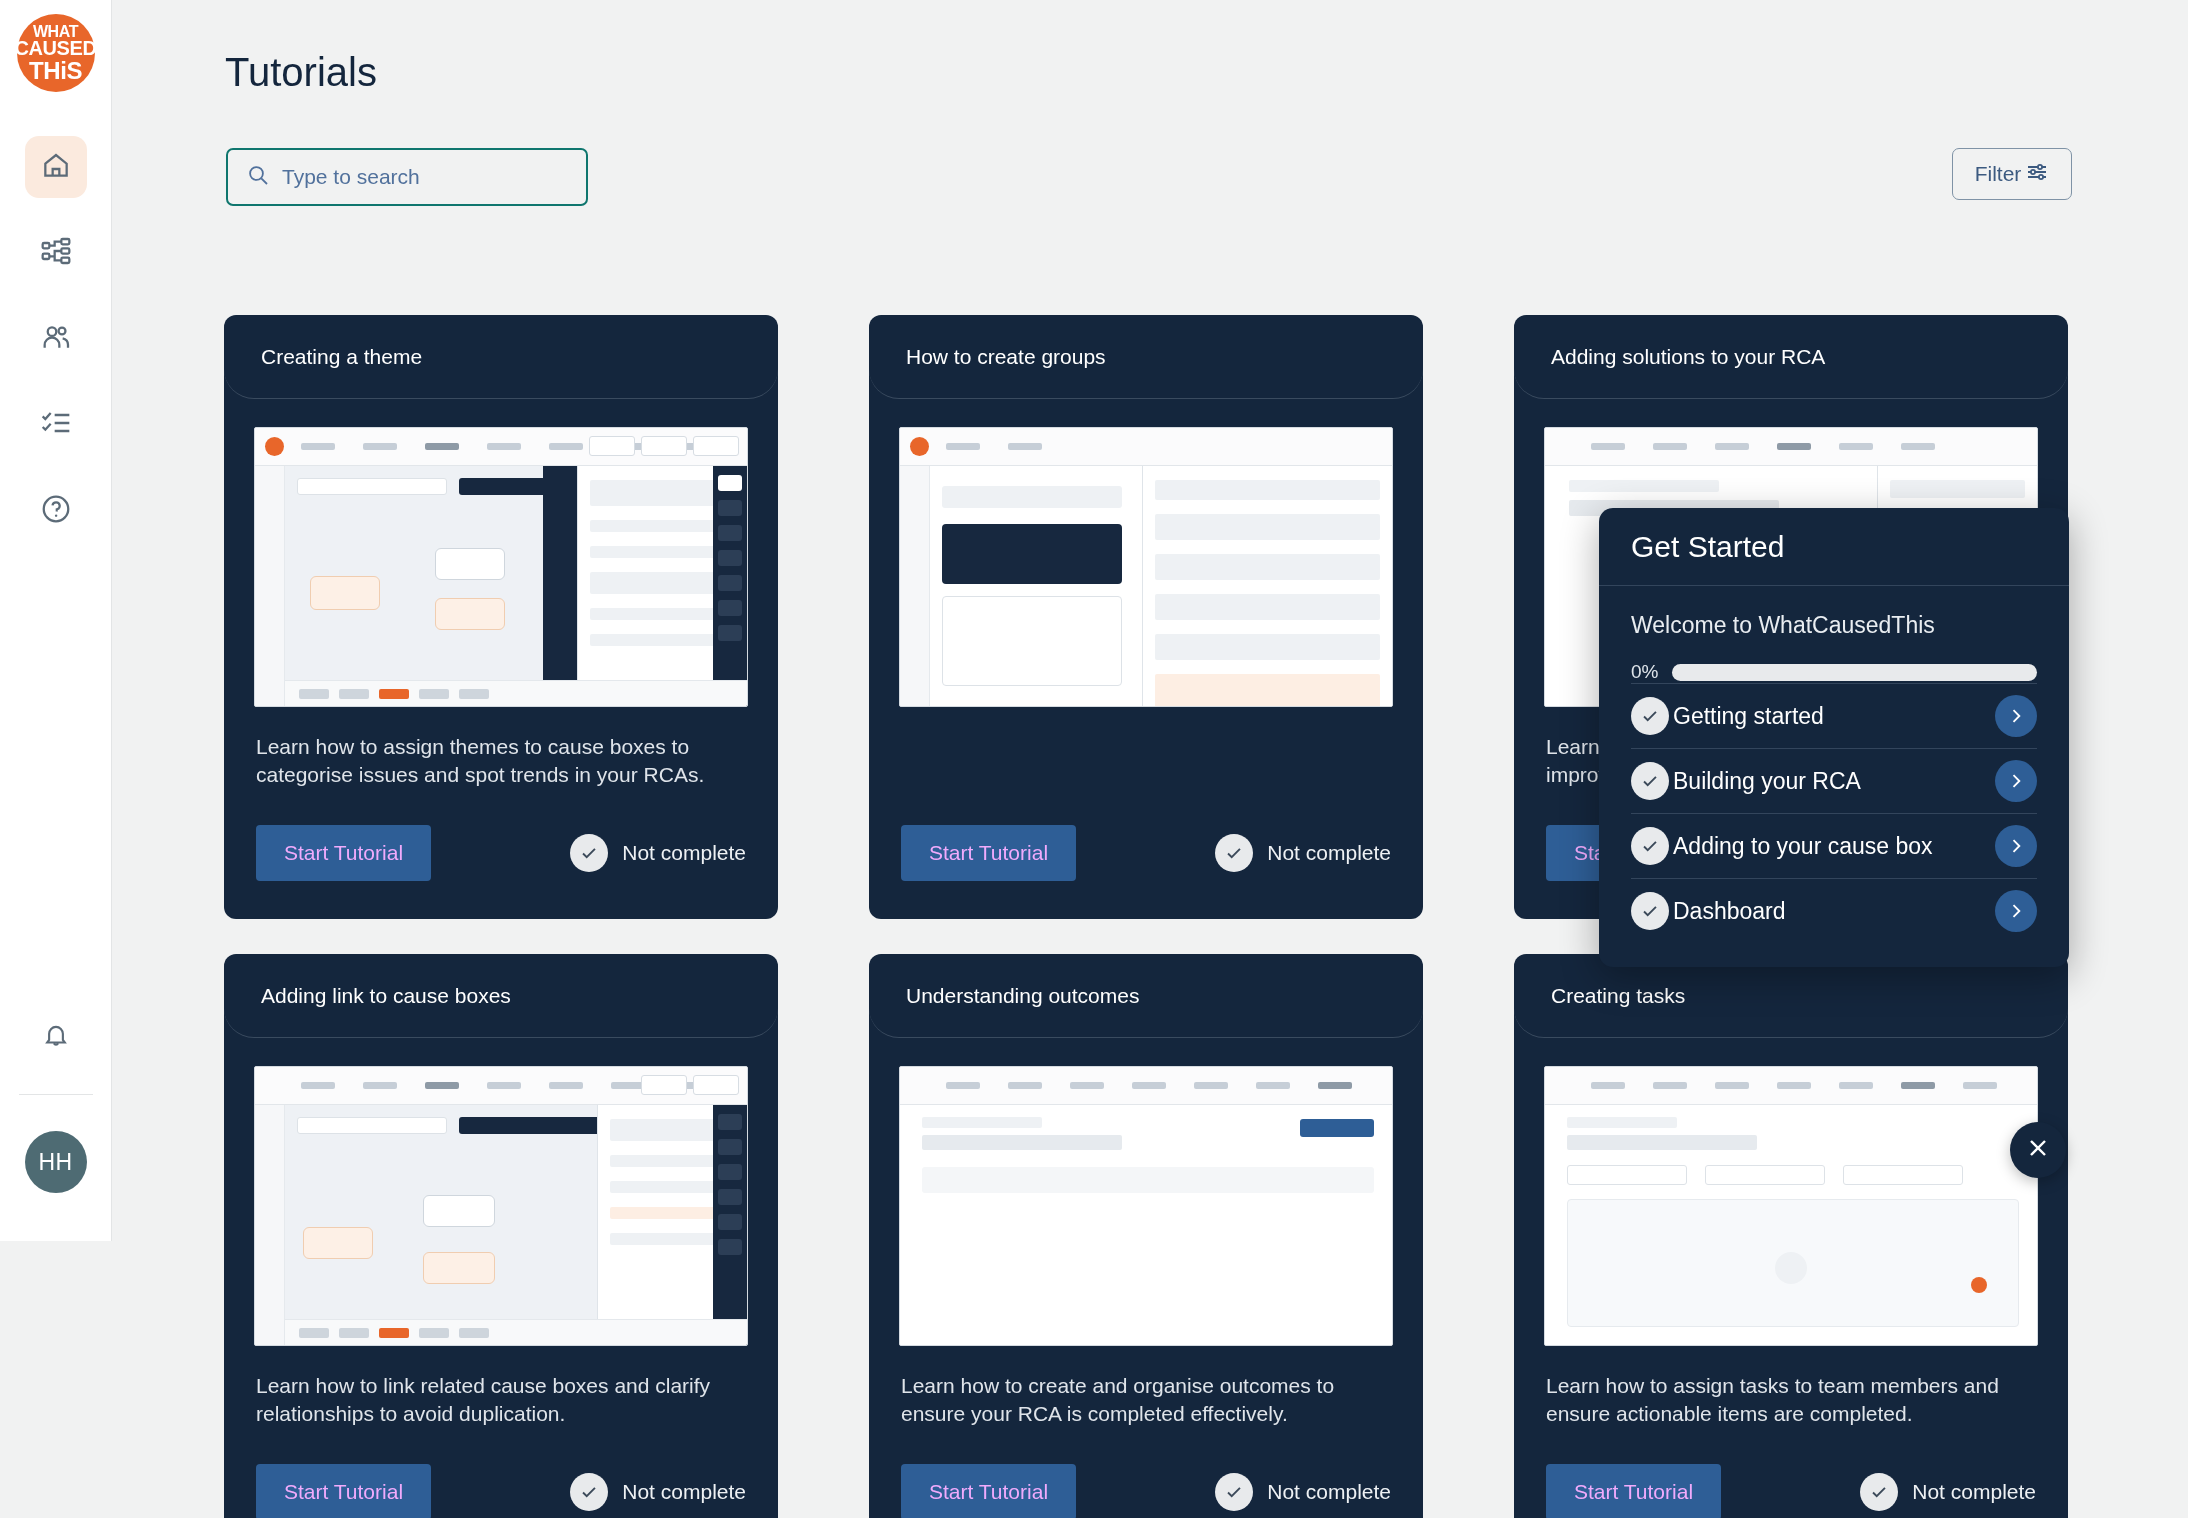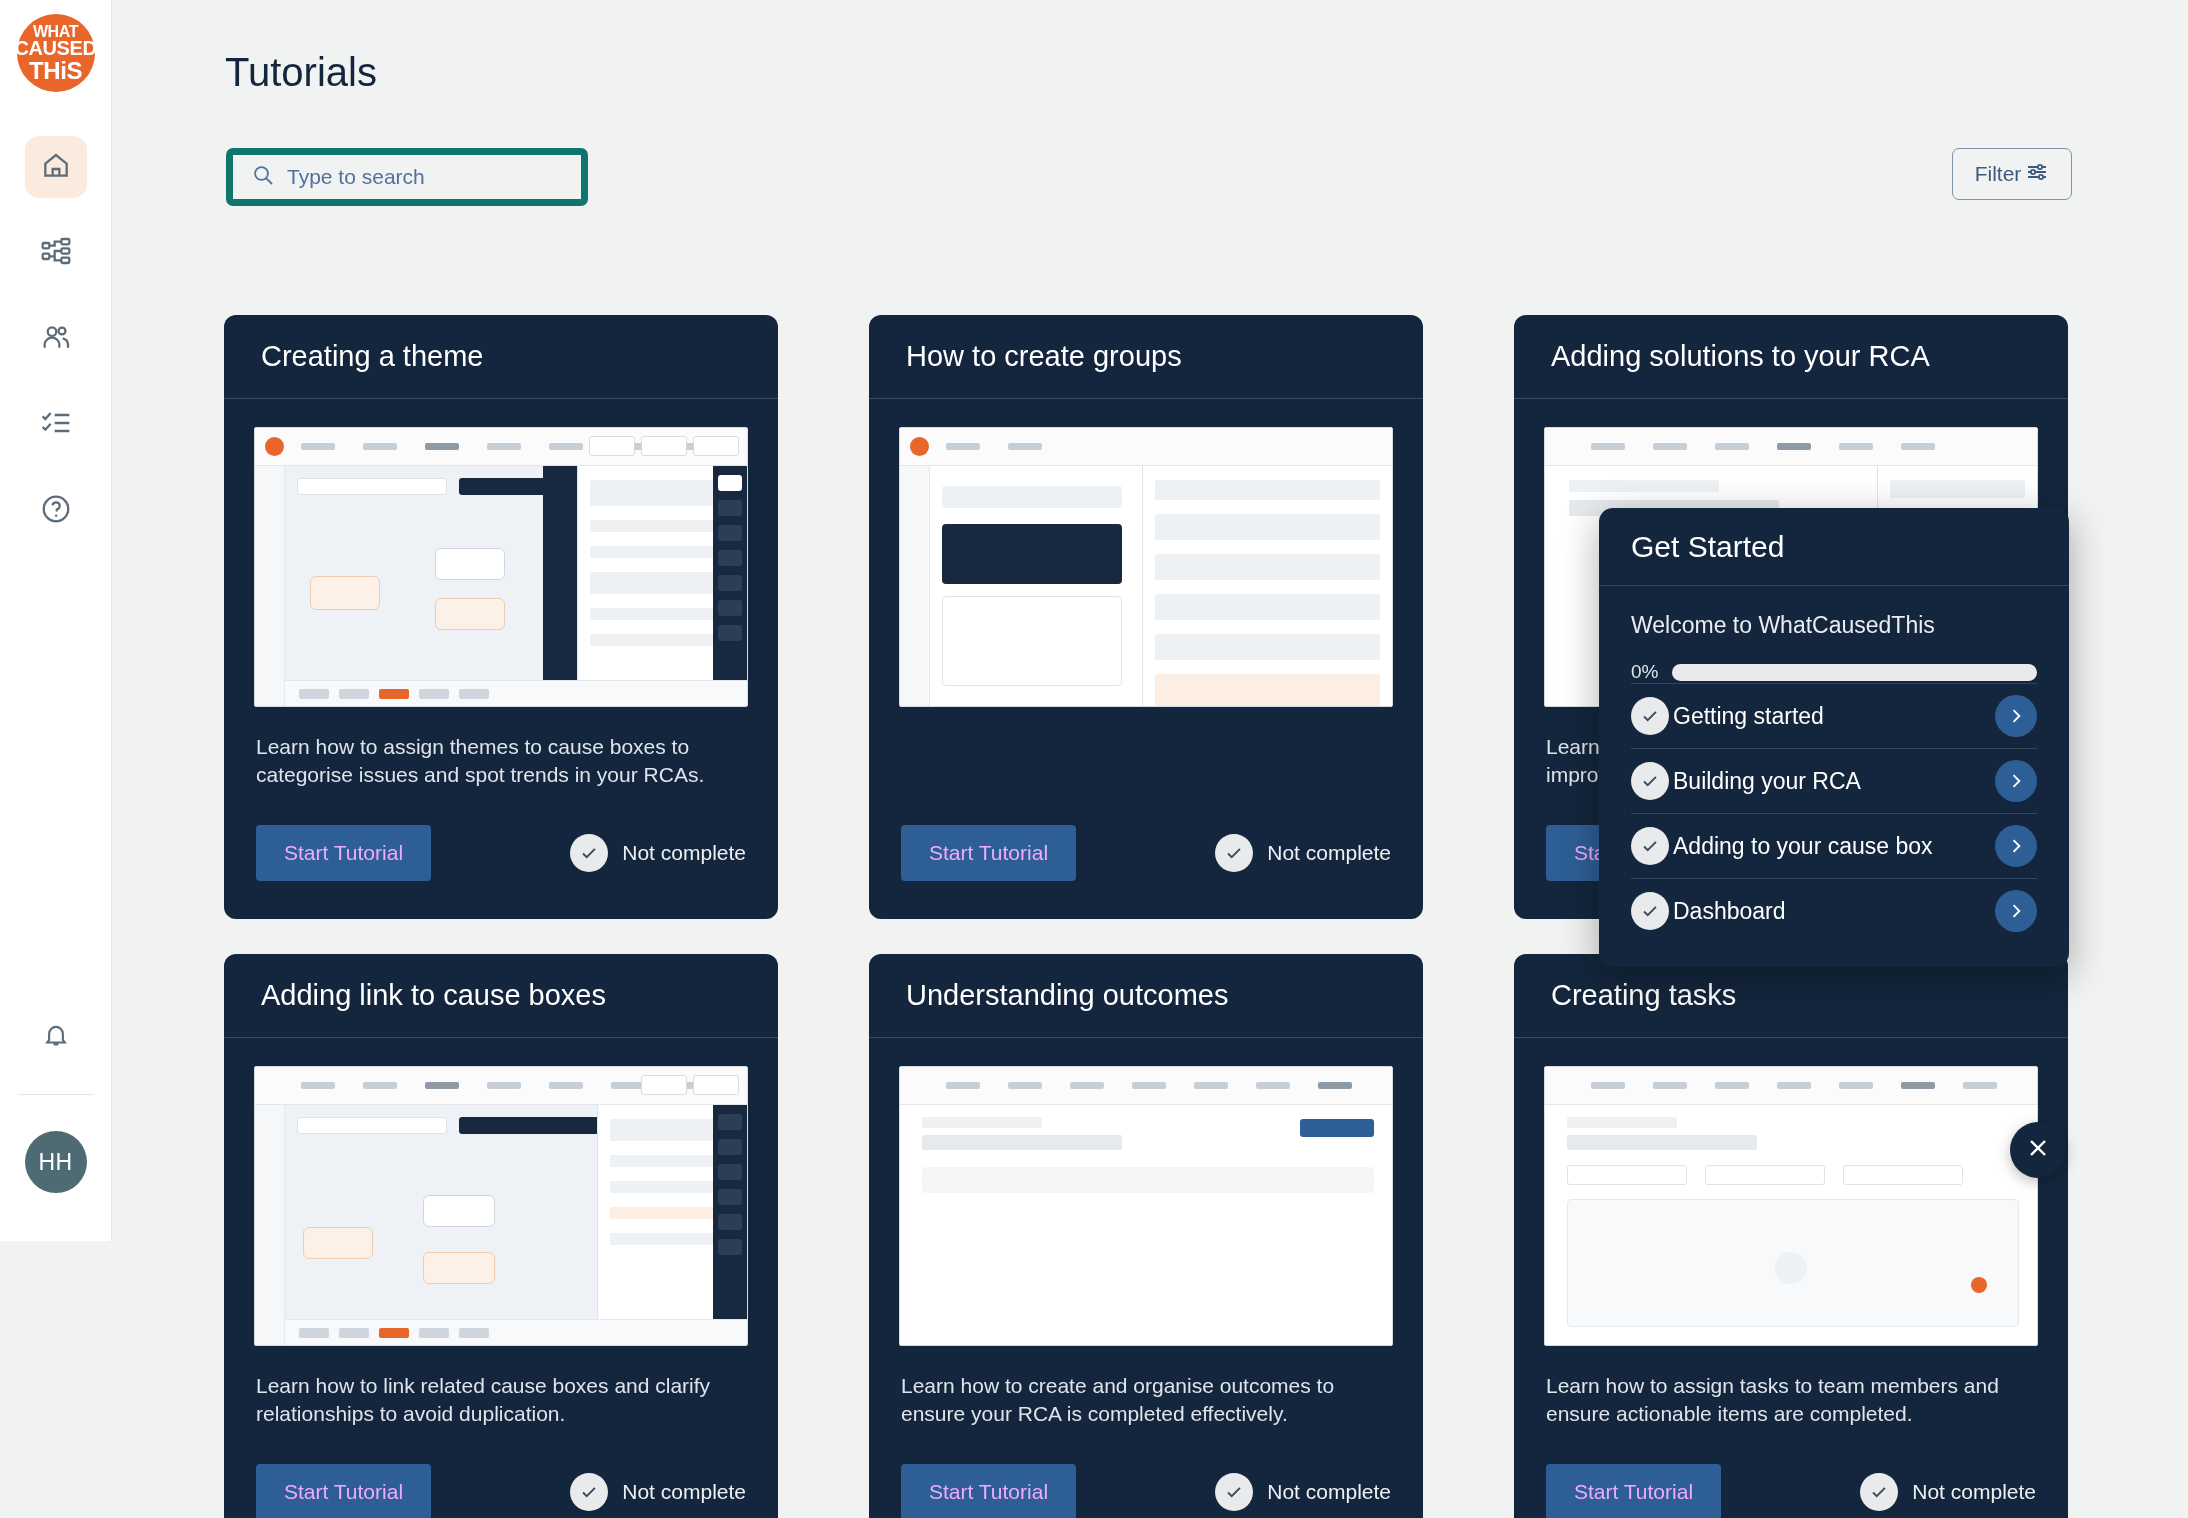--- a/index.html
+++ b/index.html
@@ -48,21 +48,21 @@
   }
 
   
   #page-title {
     position: absolute; left: 225px; top: 50px;
     font-size: 40px; color: #14263d; font-weight: 400;
   }
   #search-box {
     position: absolute; left: 226px; top: 148px;
     width: 362px; height: 58px;
-    border: 7px solid #0f766e; border-radius: 7px;
+    border: 2px solid #0f766e; border-radius: 7px;
     background: #f1f2f2;
     display: flex; align-items: center; padding: 0 18px; gap: 12px;
   }
   #search-box input {
     border: 0; background: transparent; outline: none;
     font-size: 21px; color: #3c5a80; width: 100%;
     font-family: "Liberation Sans", sans-serif;
   }
   #search-box input::placeholder { color: #51719c; }
   #filter-btn {
@@ -85,21 +85,21 @@
     width: 554px; height: 604px;
     background: #14263d; border-radius: 12px;
     display: flex; flex-direction: column;
     overflow: hidden;
   }
   .card-head {
     height: 84px; flex: 0 0 84px;
     display: flex; align-items: center;
     padding: 0 37px;
     border-bottom: 1px solid #3a4b5f;
-    color: #ffffff; font-size: 29px;
+    color: #ffffff; font-size: 21px; border-radius: 30px;
   }
   .card-body { padding: 28px 30px 0 30px; }
   .thumb {
     width: 494px; height: 280px;
     background: #eef1f4;
     border: 1px solid #d5dbe1;
     border-radius: 2px;
     position: relative; overflow: hidden;
   }
   

